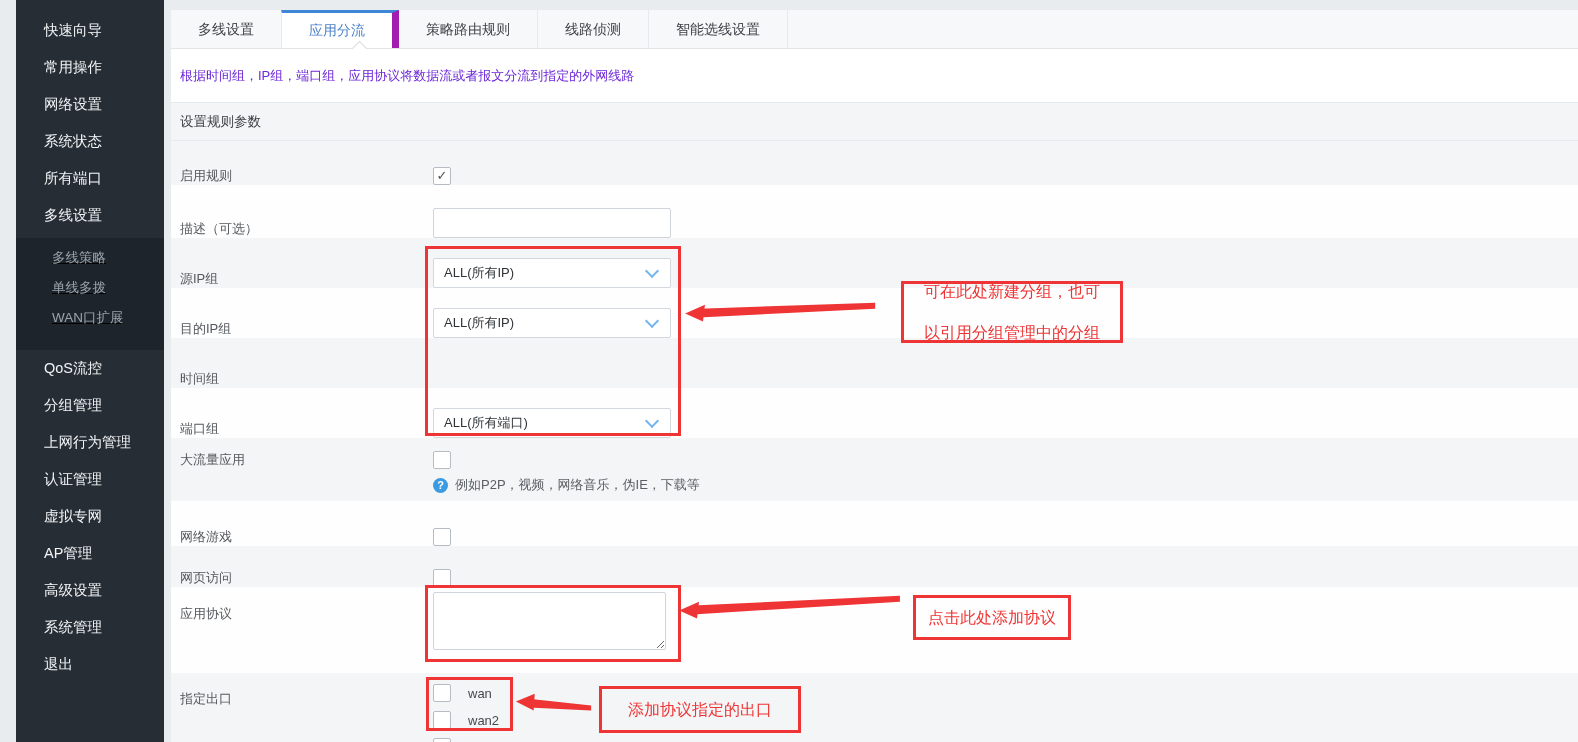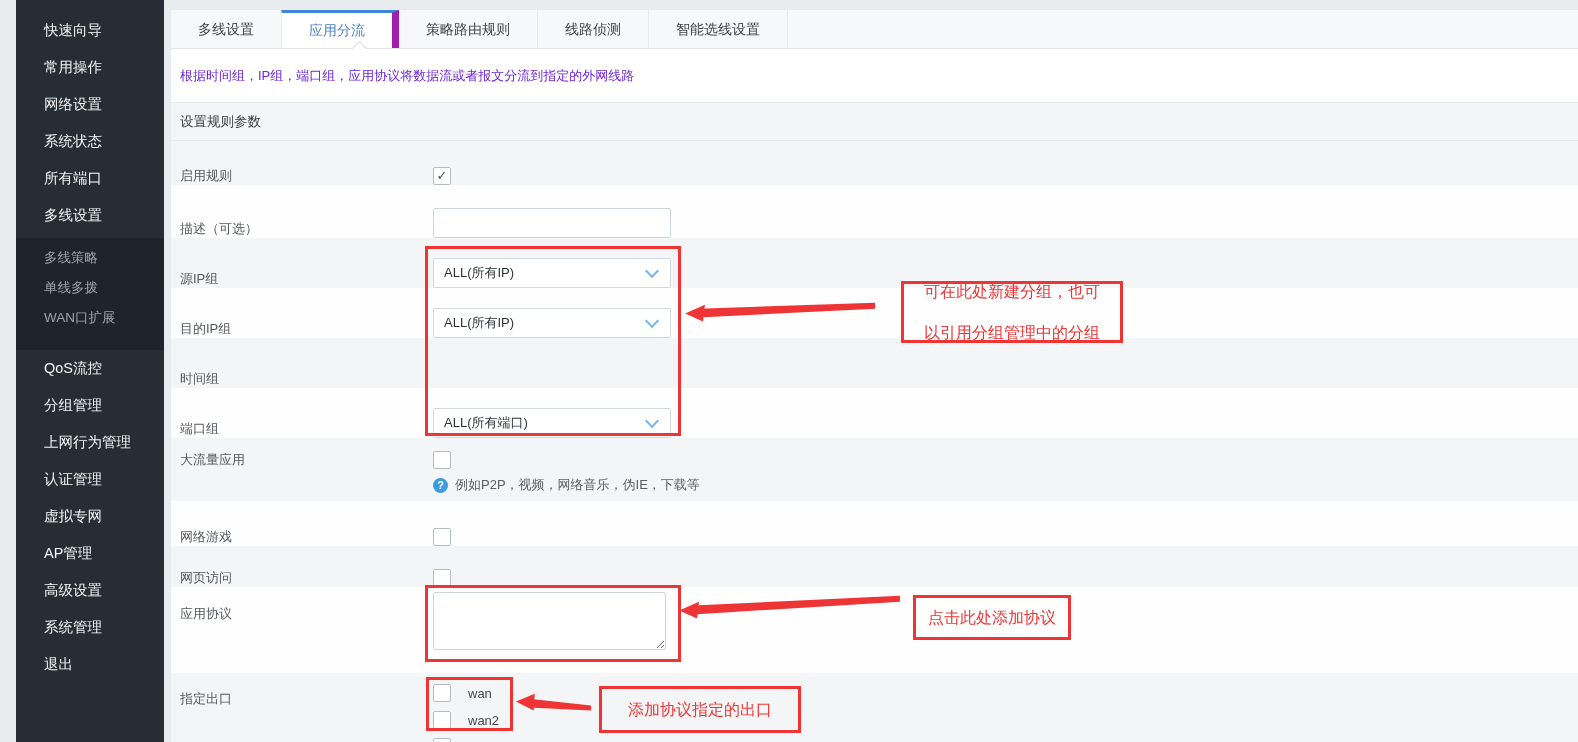--- a/index.html
+++ b/index.html
@@ -7,21 +7,21 @@
     width:1578px;height:742px;overflow:hidden;position:relative;
     font-family:"Liberation Sans","DejaVu Sans",sans-serif;
     background:#e9ecef;
     -webkit-font-smoothing:antialiased;
   }
   #app{position:absolute;inset:0;margin-left:16px;}
 
   
   .sidebar{position:absolute;left:0;top:0;width:148px;height:742px;background:#272d35;padding-top:12px;box-sizing:border-box;z-index:2;}
   .side-item{height:37px;line-height:37px;padding-left:28px;color:#f2f4f6;font-size:14.5px;cursor:pointer;white-space:nowrap;}
-  .submenu{background:#1e242b;margin-top:4px;padding:5px 0 17px 0;}
+  .submenu{background:#1e242b;margin-top:4px;padding:5px 0 17px 8px;text-decoration:underline;}
   .sub-item{height:30px;line-height:30px;padding-left:28px;color:#9aa4ad;font-size:13.5px;cursor:pointer;white-space:nowrap;}
 
   
   .content{position:absolute;left:148px;top:0;width:1430px;height:742px;background:#e9ecef;}
   .tabbar{position:absolute;left:7px;right:0;top:10px;height:38px;background:#f7f8f9;border-bottom:1px solid #e2e5e8;display:flex;box-sizing:content-box;}
   .tab{padding:0 27px;line-height:38px;font-size:14px;color:#3f4348;background:#f7f8f9;border-right:1px solid #e7eaec;cursor:pointer;white-space:nowrap;}
   .tab.active{background:#fff;color:#4a80c8;border-top:3px solid #3e86d8;line-height:35px;border-right:7px solid #a21caf;border-left:1px solid #e7eaec;margin-left:-1px;}
   .descrow{position:absolute;left:7px;right:0;top:49px;height:54px;background:#fff;border-bottom:1px solid #e6e9ec;display:flex;align-items:center;padding-left:9px;font-size:13px;color:#6d28d9;box-sizing:border-box;}
   .notch{position:absolute;left:183px;top:-6px;width:10px;height:10px;background:#fff;border-left:1px solid #d9dcdf;border-top:1px solid #d9dcdf;transform:rotate(45deg);}
 

